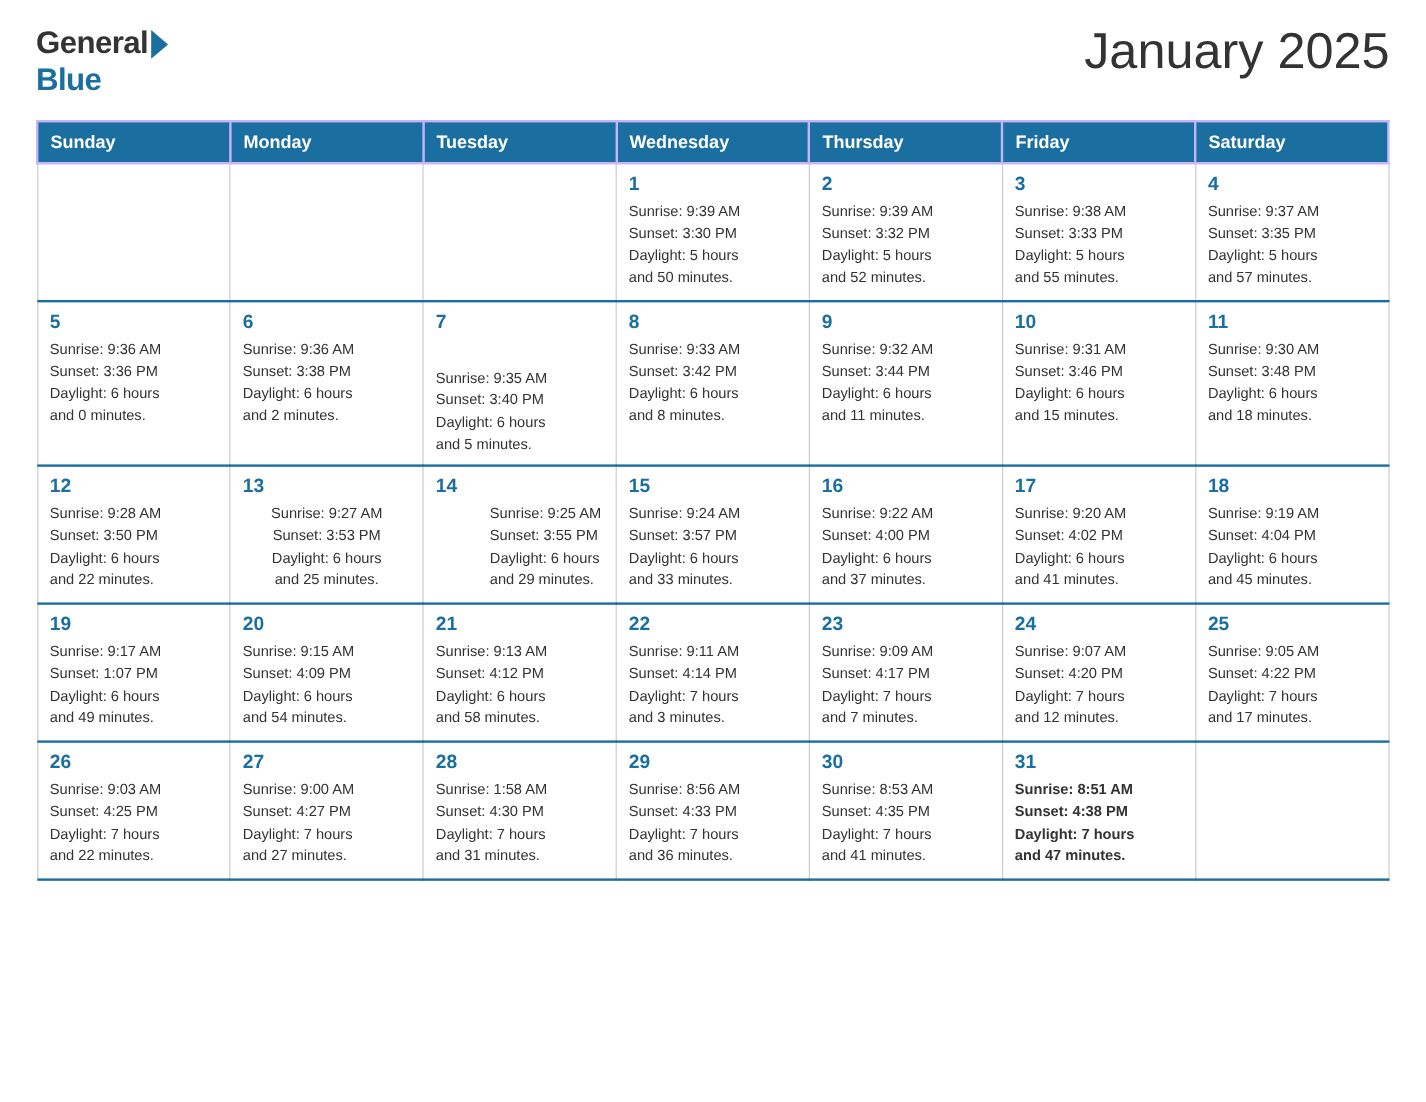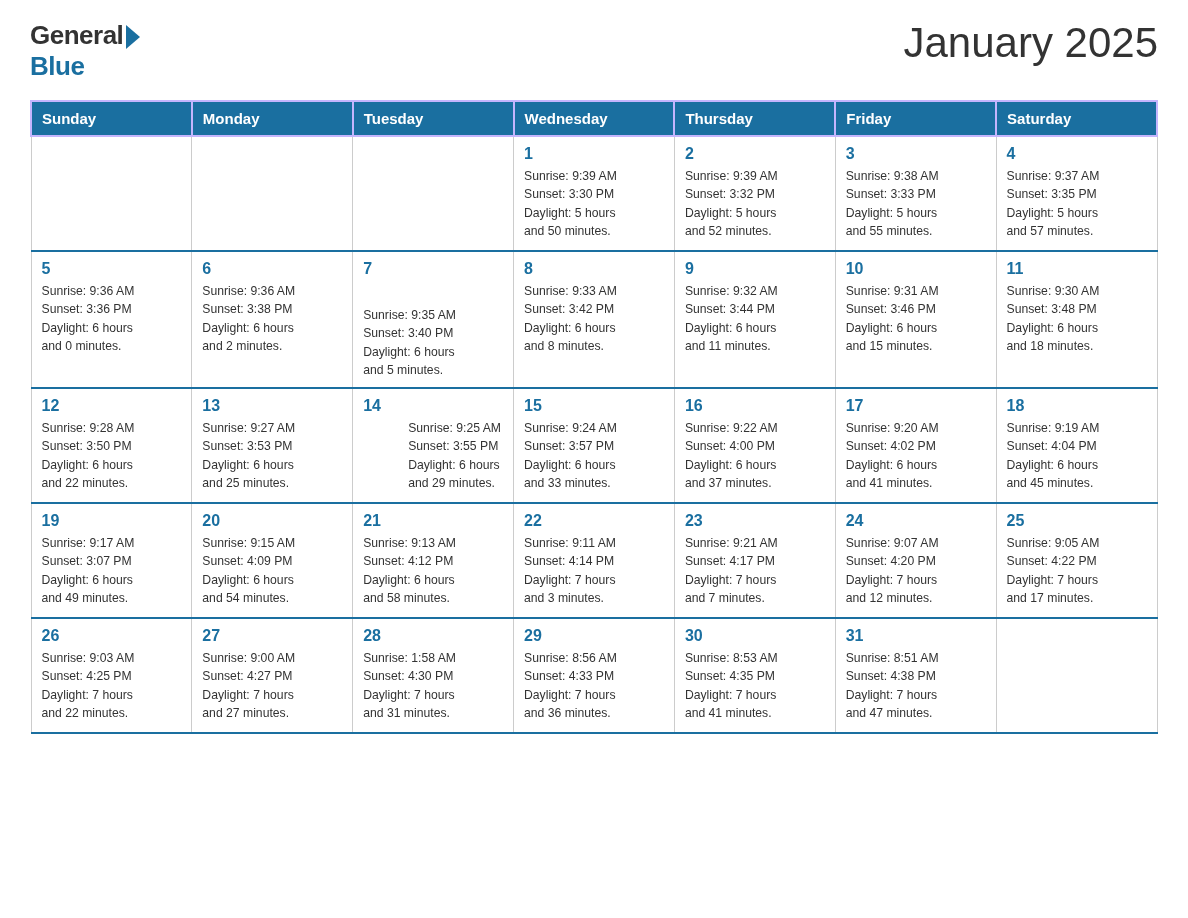--- a/index.html
+++ b/index.html
@@ -222,21 +222,21 @@
       <tr>
         <td>
           <span class="day-number">12</span>
           <div class="day-info" style="white-space: pre-line;">Sunrise: 9:28 AM
 Sunset: 3:50 PM
 Daylight: 6 hours
 and 22 minutes.</div>
         </td>
         <td>
           <span class="day-number">13</span>
-          <div class="day-info" style="white-space: pre-line;">Sunrise: 9:27 AM
+          <div class="day-info" style="white-space: pre-line; text-align: center;">Sunrise: 9:27 AM
 Sunset: 3:53 PM
 Daylight: 6 hours
 and 25 minutes.</div>
         </td>
         <td>
           <span class="day-number">14</span>
           <div class="day-info" style="white-space: pre-line; margin-left: 45px;">Sunrise: 9:25 AM
 Sunset: 3:55 PM
 Daylight: 6 hours
 and 29 minutes.</div>
@@ -267,21 +267,21 @@
           <div class="day-info" style="white-space: pre-line;">Sunrise: 9:19 AM
 Sunset: 4:04 PM
 Daylight: 6 hours
 and 45 minutes.</div>
         </td>
       </tr>
       <tr>
         <td>
           <span class="day-number">19</span>
           <div class="day-info" style="white-space: pre-line;">Sunrise: 9:17 AM
-Sunset: 3:07 PM
+Sunset: 1:07 PM
 Daylight: 6 hours
 and 49 minutes.</div>
         </td>
         <td>
           <span class="day-number">20</span>
           <div class="day-info" style="white-space: pre-line;">Sunrise: 9:15 AM
 Sunset: 4:09 PM
 Daylight: 6 hours
 and 54 minutes.</div>
         </td>
@@ -294,21 +294,21 @@
         </td>
         <td>
           <span class="day-number">22</span>
           <div class="day-info" style="white-space: pre-line;">Sunrise: 9:11 AM
 Sunset: 4:14 PM
 Daylight: 7 hours
 and 3 minutes.</div>
         </td>
         <td>
           <span class="day-number">23</span>
-          <div class="day-info" style="white-space: pre-line;">Sunrise: 9:21 AM
+          <div class="day-info" style="white-space: pre-line;">Sunrise: 9:09 AM
 Sunset: 4:17 PM
 Daylight: 7 hours
 and 7 minutes.</div>
         </td>
         <td>
           <span class="day-number">24</span>
           <div class="day-info" style="white-space: pre-line;">Sunrise: 9:07 AM
 Sunset: 4:20 PM
 Daylight: 7 hours
 and 12 minutes.</div>
@@ -352,21 +352,21 @@
         </td>
         <td>
           <span class="day-number">30</span>
           <div class="day-info" style="white-space: pre-line;">Sunrise: 8:53 AM
 Sunset: 4:35 PM
 Daylight: 7 hours
 and 41 minutes.</div>
         </td>
         <td>
           <span class="day-number">31</span>
-          <div class="day-info" style="white-space: pre-line;">Sunrise: 8:51 AM
+          <div class="day-info" style="white-space: pre-line; font-weight: bold;">Sunrise: 8:51 AM
 Sunset: 4:38 PM
 Daylight: 7 hours
 and 47 minutes.</div>
         </td>
         <td class="empty"></td>
       </tr>
     </tbody>
 </table>
 
 </body></html>

